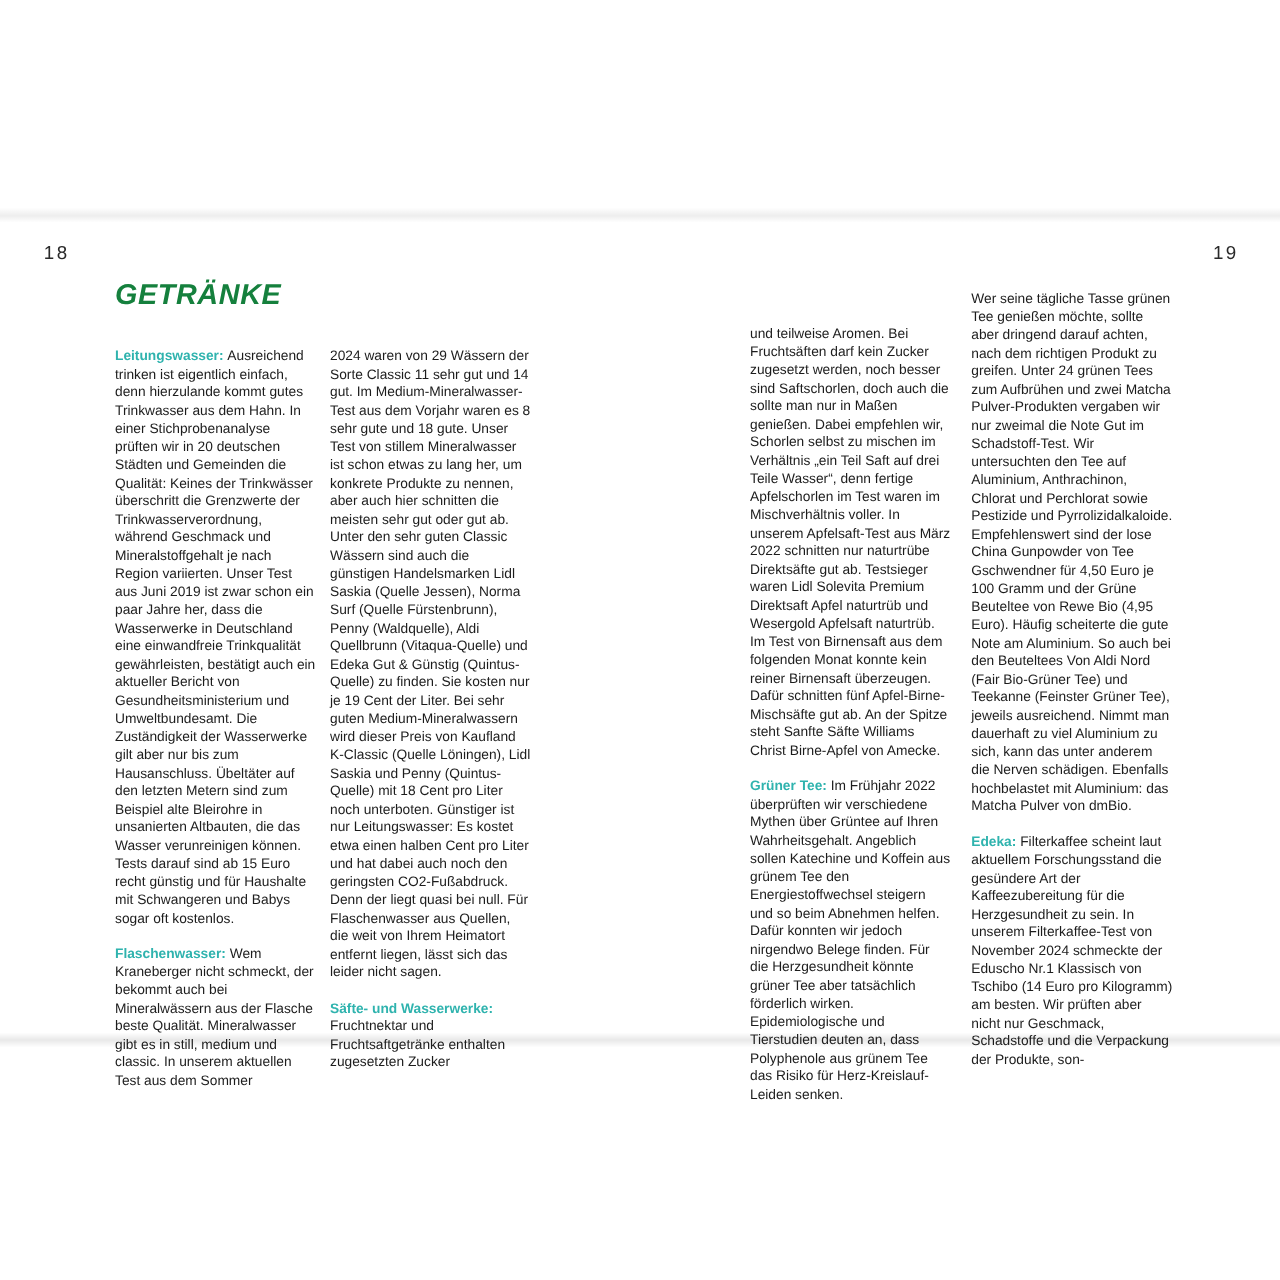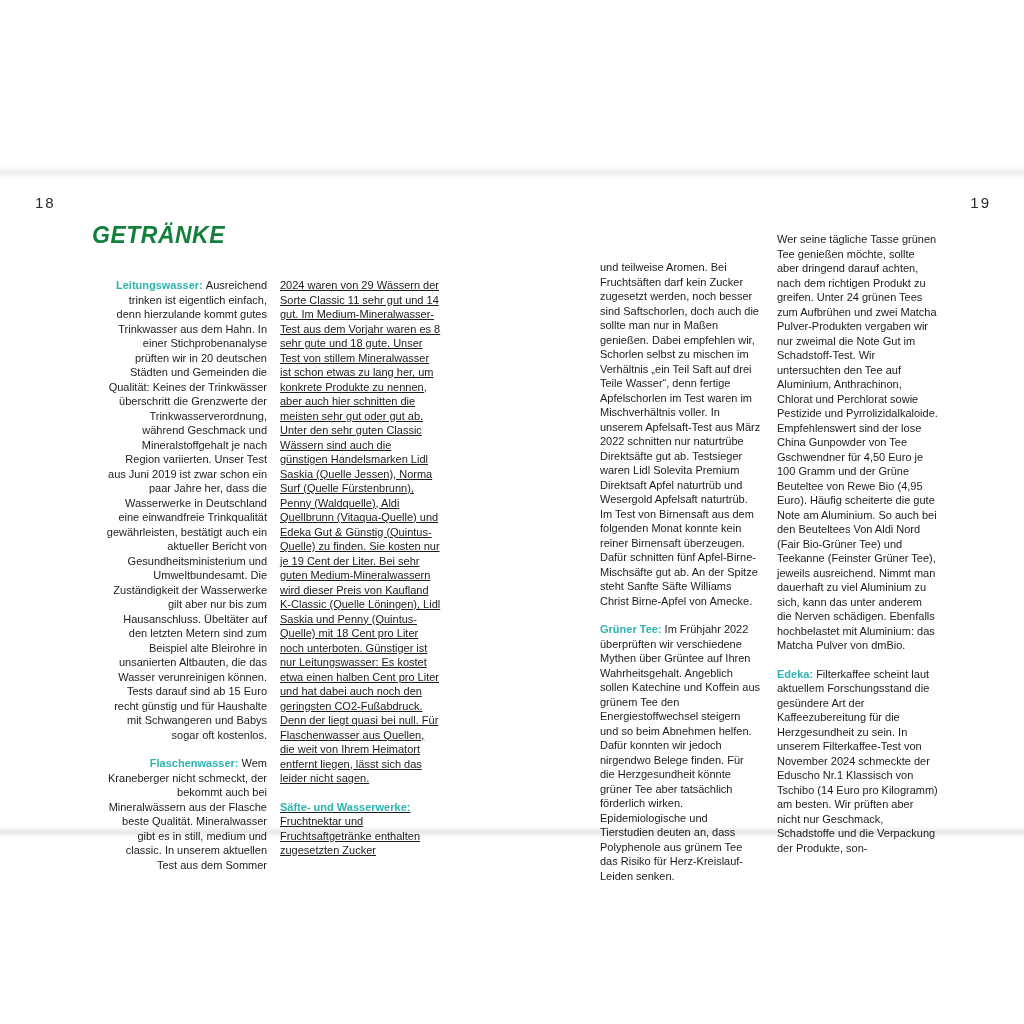--- a/index.html
+++ b/index.html
@@ -41,22 +41,22 @@
     color: #15803d; text-transform: uppercase; font-style: italic;
   }
   .columns { position: absolute; inset: 0; }
   .column {
     position: absolute; width: 161px;
     font-size: 11px; line-height: 14.5px;
     text-align: left;
     hyphens: auto; -webkit-hyphens: auto;
     overflow-wrap: break-word;
   }
-  .col-0 { left: 106px;  top: 278px; text-align: right; }
-  .col-1 { left: 280px; top: 278px; text-decoration: underline; }
+  .col-0 { left: 92px;  top: 278px; }
+  .col-1 { left: 264px; top: 278px; }
   .col-2 { left: 600px; top: 236px; margin-top: 24px; }
   .col-3 { left: 777px; top: 232px; }
   .column p { margin: 0 0 14px 0; }
   .lead { color: var(--accent); font-weight: bold; }
 </style>
 </head>
 <body>
 
 <div class="spread">
   <div class="page-edge top"></div>

